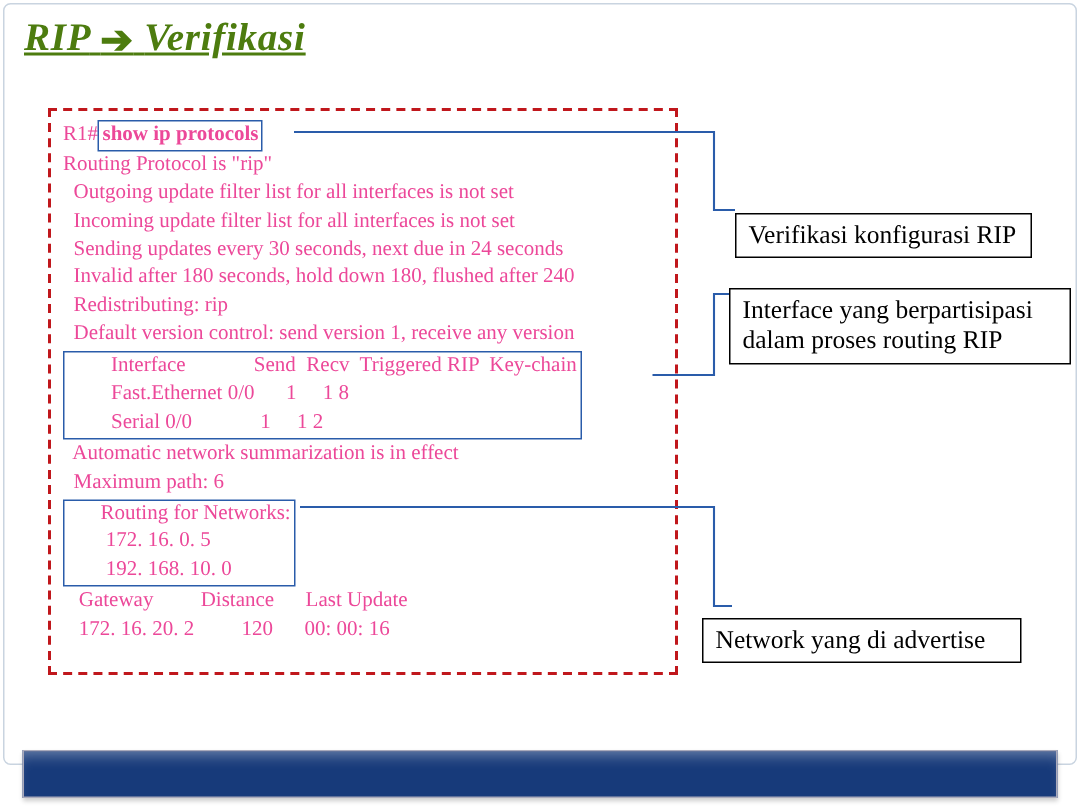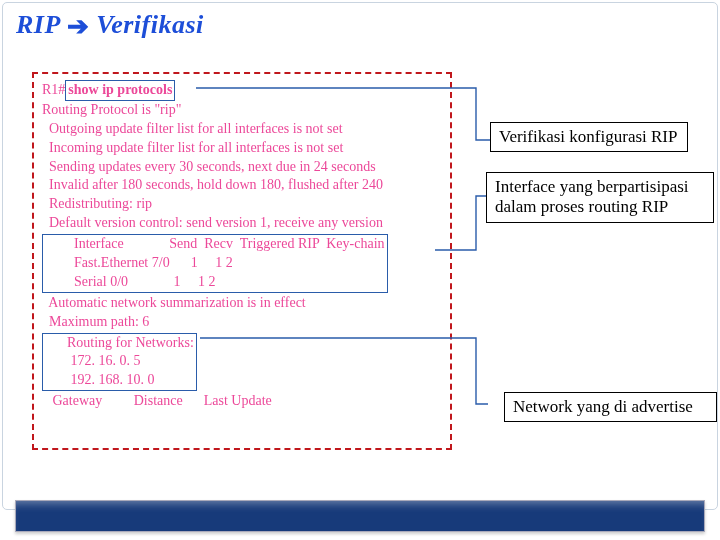--- a/index.html
+++ b/index.html
@@ -32,22 +32,23 @@
     border: 1px solid #aab;
     box-shadow: inset 0 8px 10px -6px rgba(255,255,255,0.4), 0 2px 3px rgba(0,0,0,0.2);
   }
   .title {
     position: absolute;
     top: 10px;
     left: 16px;
     font-style: italic;
     font-weight: bold;
     font-size: 26px;
-    color: #1d4ed8;
+    color: #4d7c0f;
     letter-spacing: 0.5px;
+    text-decoration: underline;
   }
   .arrow-glyph {
     font-family: 'Arial Black', Arial, sans-serif;
     font-style: normal;
     font-size: 26px;
     vertical-align: -2px;
   }
   .terminal-box {
     position: absolute;
     top: 72px;
@@ -77,20 +78,21 @@
   }
   .hl-block .term-line { white-space: pre; }
   .annot {
     position: absolute;
     border: 1.5px solid #000;
     background: #fff;
     font-family: 'Times New Roman', serif;
     font-size: 17px;
     padding: 4px 8px;
     line-height: 1.2;
+    margin-top: 20px;
   }
   svg.conn {
     position: absolute;
     top: 0; left: 0;
     width: 720px; height: 540px;
     pointer-events: none;
   }
 </style>
 </head>
 <body>
@@ -112,44 +114,45 @@
       <div class="term-line">Routing Protocol is "rip"</div>
       <div class="term-line">  Outgoing update filter list for all interfaces is not set</div>
       <div class="term-line">  Incoming update filter list for all interfaces is not set</div>
       <div class="term-line">  Sending updates every 30 seconds, next due in 24 seconds</div>
       <div class="term-line">  Invalid after 180 seconds, hold down 180, flushed after 240</div>
       <div class="term-line">  Redistributing: rip</div>
       <div class="term-line">  Default version control: send version 1, receive any version</div>
     </div>
   <div class="hl-block" id="iface-block">
       <div class="term-line">    Interface             Send  Recv  Triggered RIP  Key-chain</div>
-      <div class="term-line">    Fast.Ethernet 7/0      1     1 2</div>
+      <div class="term-line">    Fast.Ethernet 0/0      1     1 8</div>
       <div class="term-line">    Serial 0/0             1     1 2</div>
     </div>
   <div id="mid-lines">
       <div class="term-line">  Automatic network summarization is in effect</div>
       <div class="term-line">  Maximum path: 6</div>
     </div>
   <div class="hl-block" id="net-block">
       <div class="term-line">  Routing for Networks:</div>
       <div class="term-line">   172. 16. 0. 5</div>
       <div class="term-line">   192. 168. 10. 0</div>
     </div>
   <div id="post-lines">
       <div class="term-line">   Gateway         Distance      Last Update</div>
+      <div class="term-line">   172. 16. 20. 2         120      00: 00: 16</div>
     </div>
 </div>
 
 <div class="annot" style="top:122px; left:490px; width:180px;">
   <span>Verifikasi konfigurasi RIP</span>
 </div>
 <div class="annot" style="top:172px; left:486px; width:210px;">
   <span>Interface yang berpartisipasi dalam proses routing RIP</span>
 </div>
-<div class="annot" style="top:392px; left:504px; width:195px;">
+<div class="annot" style="top:392px; left:468px; width:195px;">
   <span>Network yang di advertise</span>
 </div>
 
 <svg class="conn">
   <path d="M 490 140 L 476 140 L 476 88 L 196 88" stroke="#2a5caa" stroke-width="1.4" fill="none"></path>
   <path d="M 486 196 L 476 196 L 476 250 L 435 250" stroke="#2a5caa" stroke-width="1.4" fill="none"></path>
   <path d="M 488 404 L 476 404 L 476 338 L 200 338" stroke="#2a5caa" stroke-width="1.4" fill="none"></path>
 </svg>
 
 </body></html>

